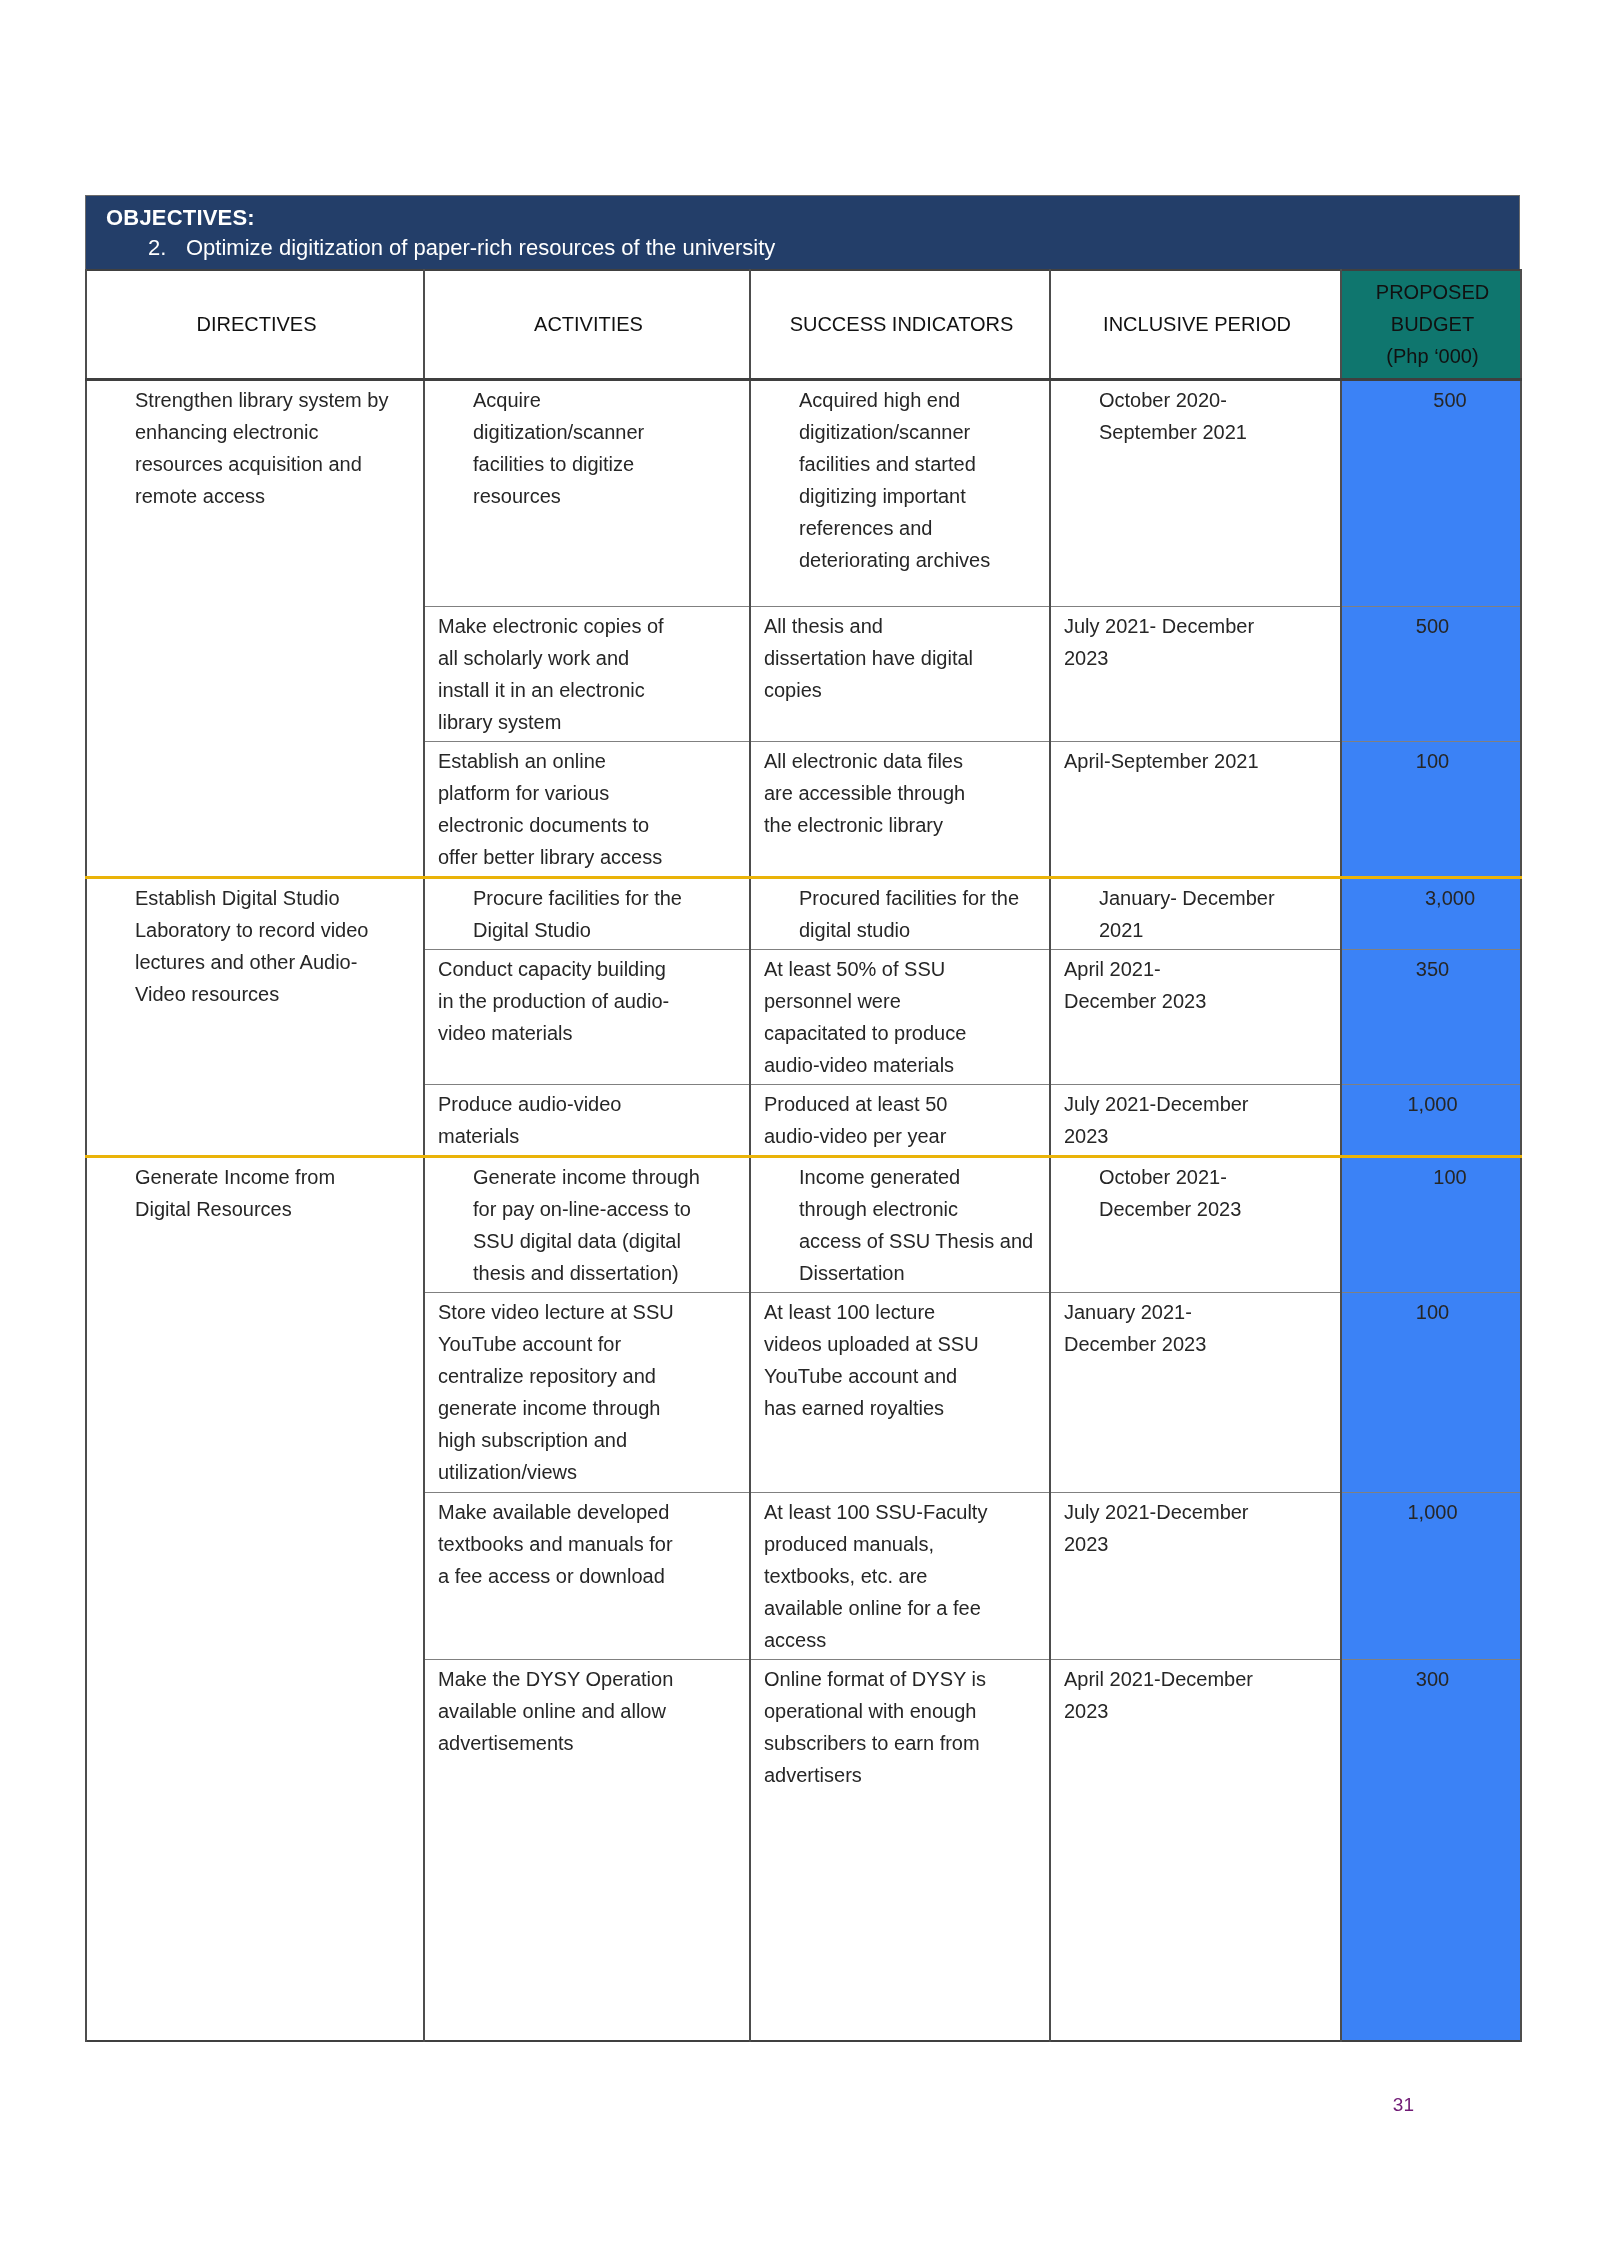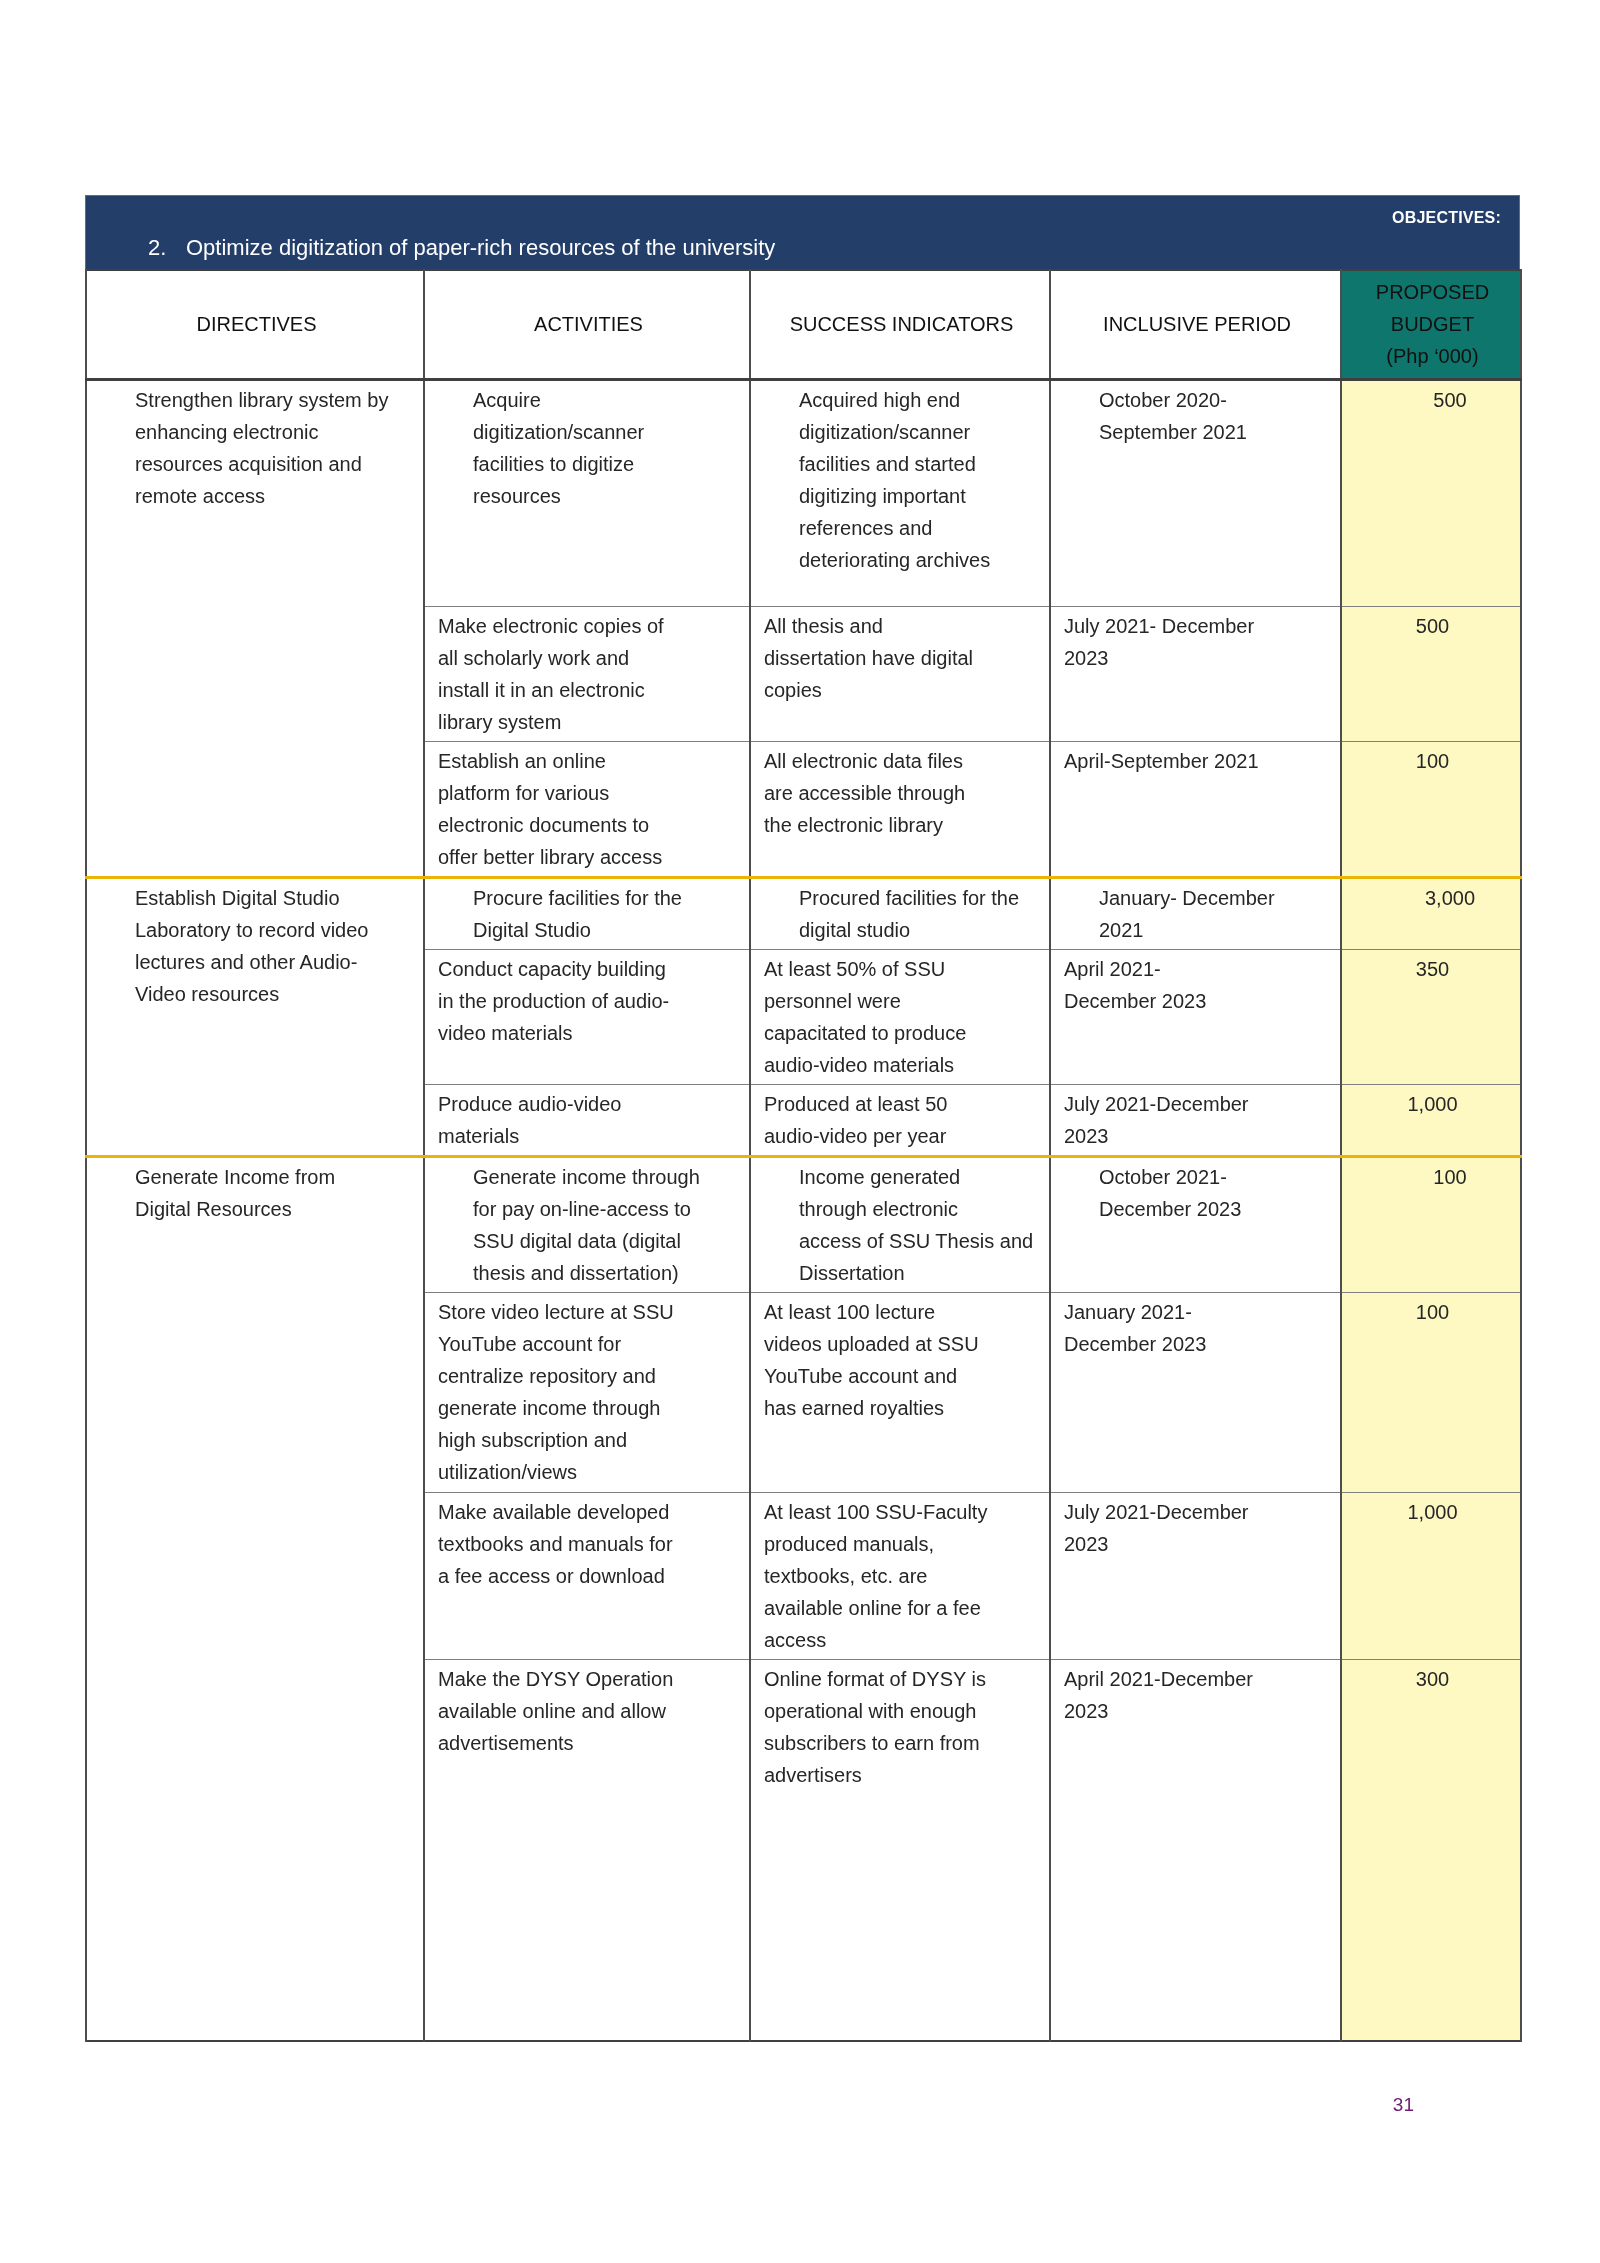--- a/index.html
+++ b/index.html
@@ -23,25 +23,24 @@
   .banner {
     background: #233E69;
     color: #ffffff;
     width: 100%;
     height: 74px;
     padding: 7px 18px 8px 20px;
     border: 1px solid #6b6b6b;
     border-bottom: none;
   }
   .banner .line1 {
-    font-size: 16px;
+    font-size: 22px;
     font-weight: 700;
     line-height: 30px;
     letter-spacing: 0.2px;
-    text-align: right;
   }
   .banner .line2 {
     font-size: 22px;
     font-weight: 400;
     line-height: 30px;
     padding-left: 42px;
   }
   .banner .obj-num { display: inline-block; width: 38px; }
   
   table.plan {
@@ -70,21 +69,21 @@
     height: 109px;
     border-bottom: 3px solid #3f3f3f;
     white-space: pre-line;
   }
   th.budget-head {
     background: #0f766e;
     color: #1F3864;
     line-height: 31px;
   }
   td.budget {
-    background: #fef9c3;
+    background: #3b82f6;
     text-align: center;
     padding-left: 4px; padding-right: 4px;
   }
   tr.sec-start td { border-top: 3px solid #eab308; padding-left: 48px; }
   td.directive { vertical-align: top; }
   
   tr.r1  { height: 227px; }
   tr.r2  { height: 132px; }
   tr.r3  { height: 131px; }
   tr.r4  { height: 66px;  }

